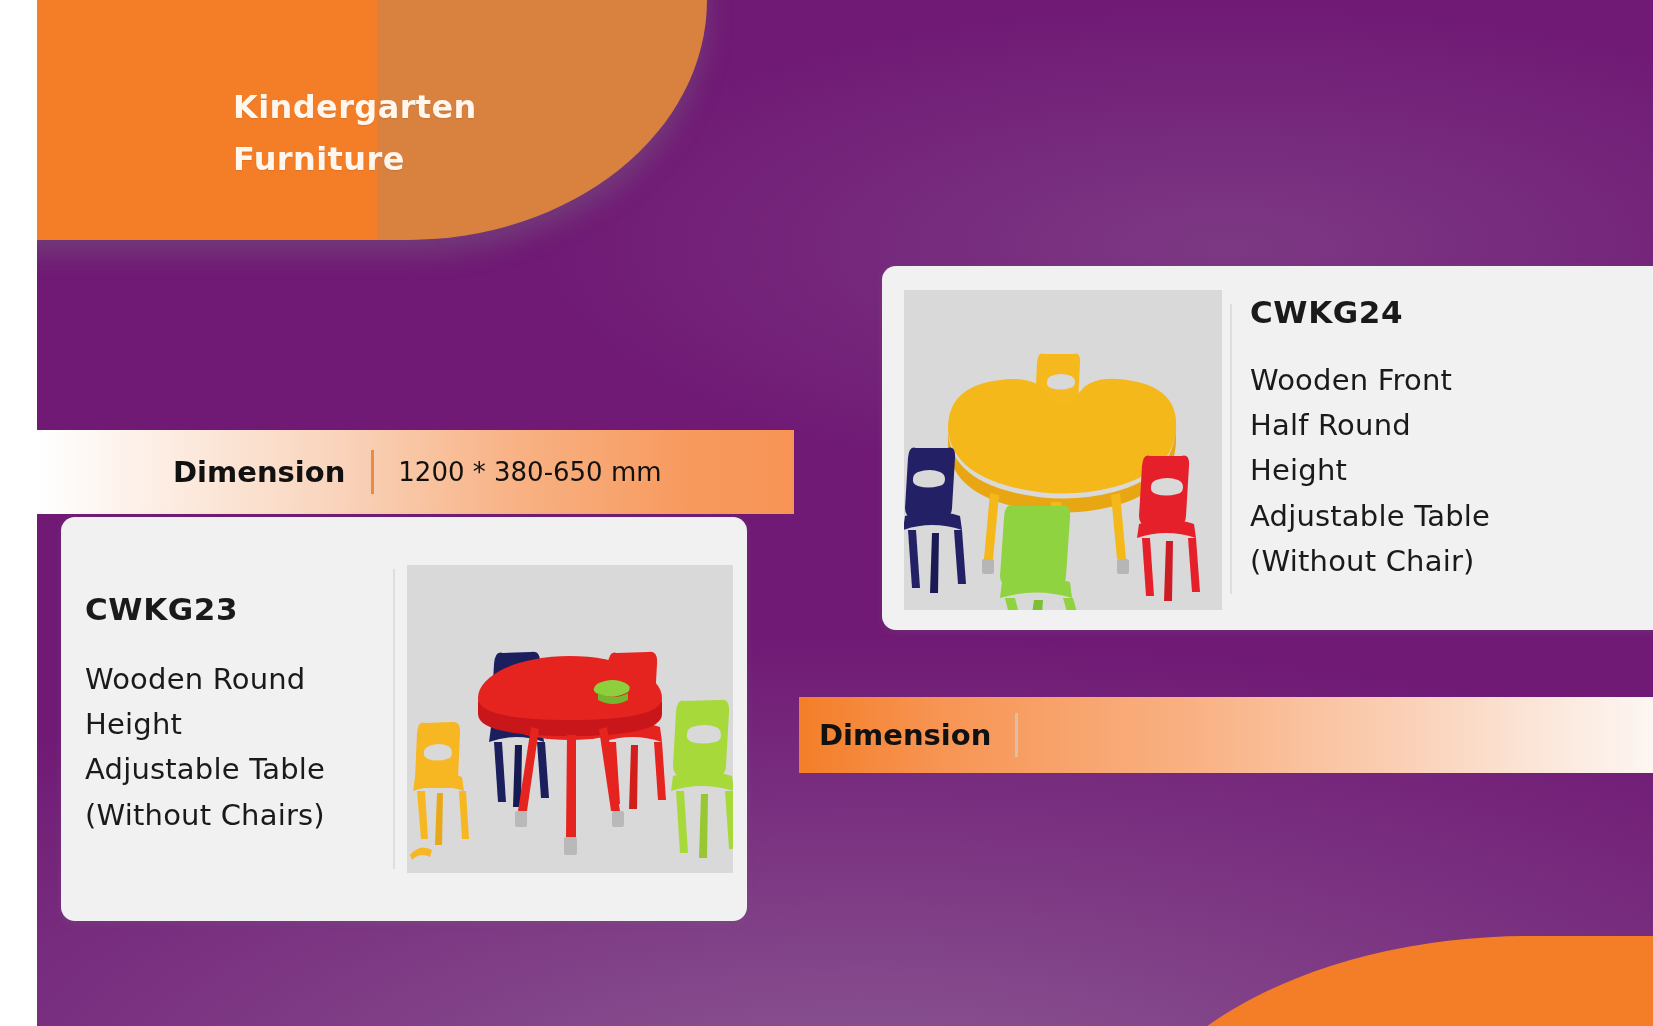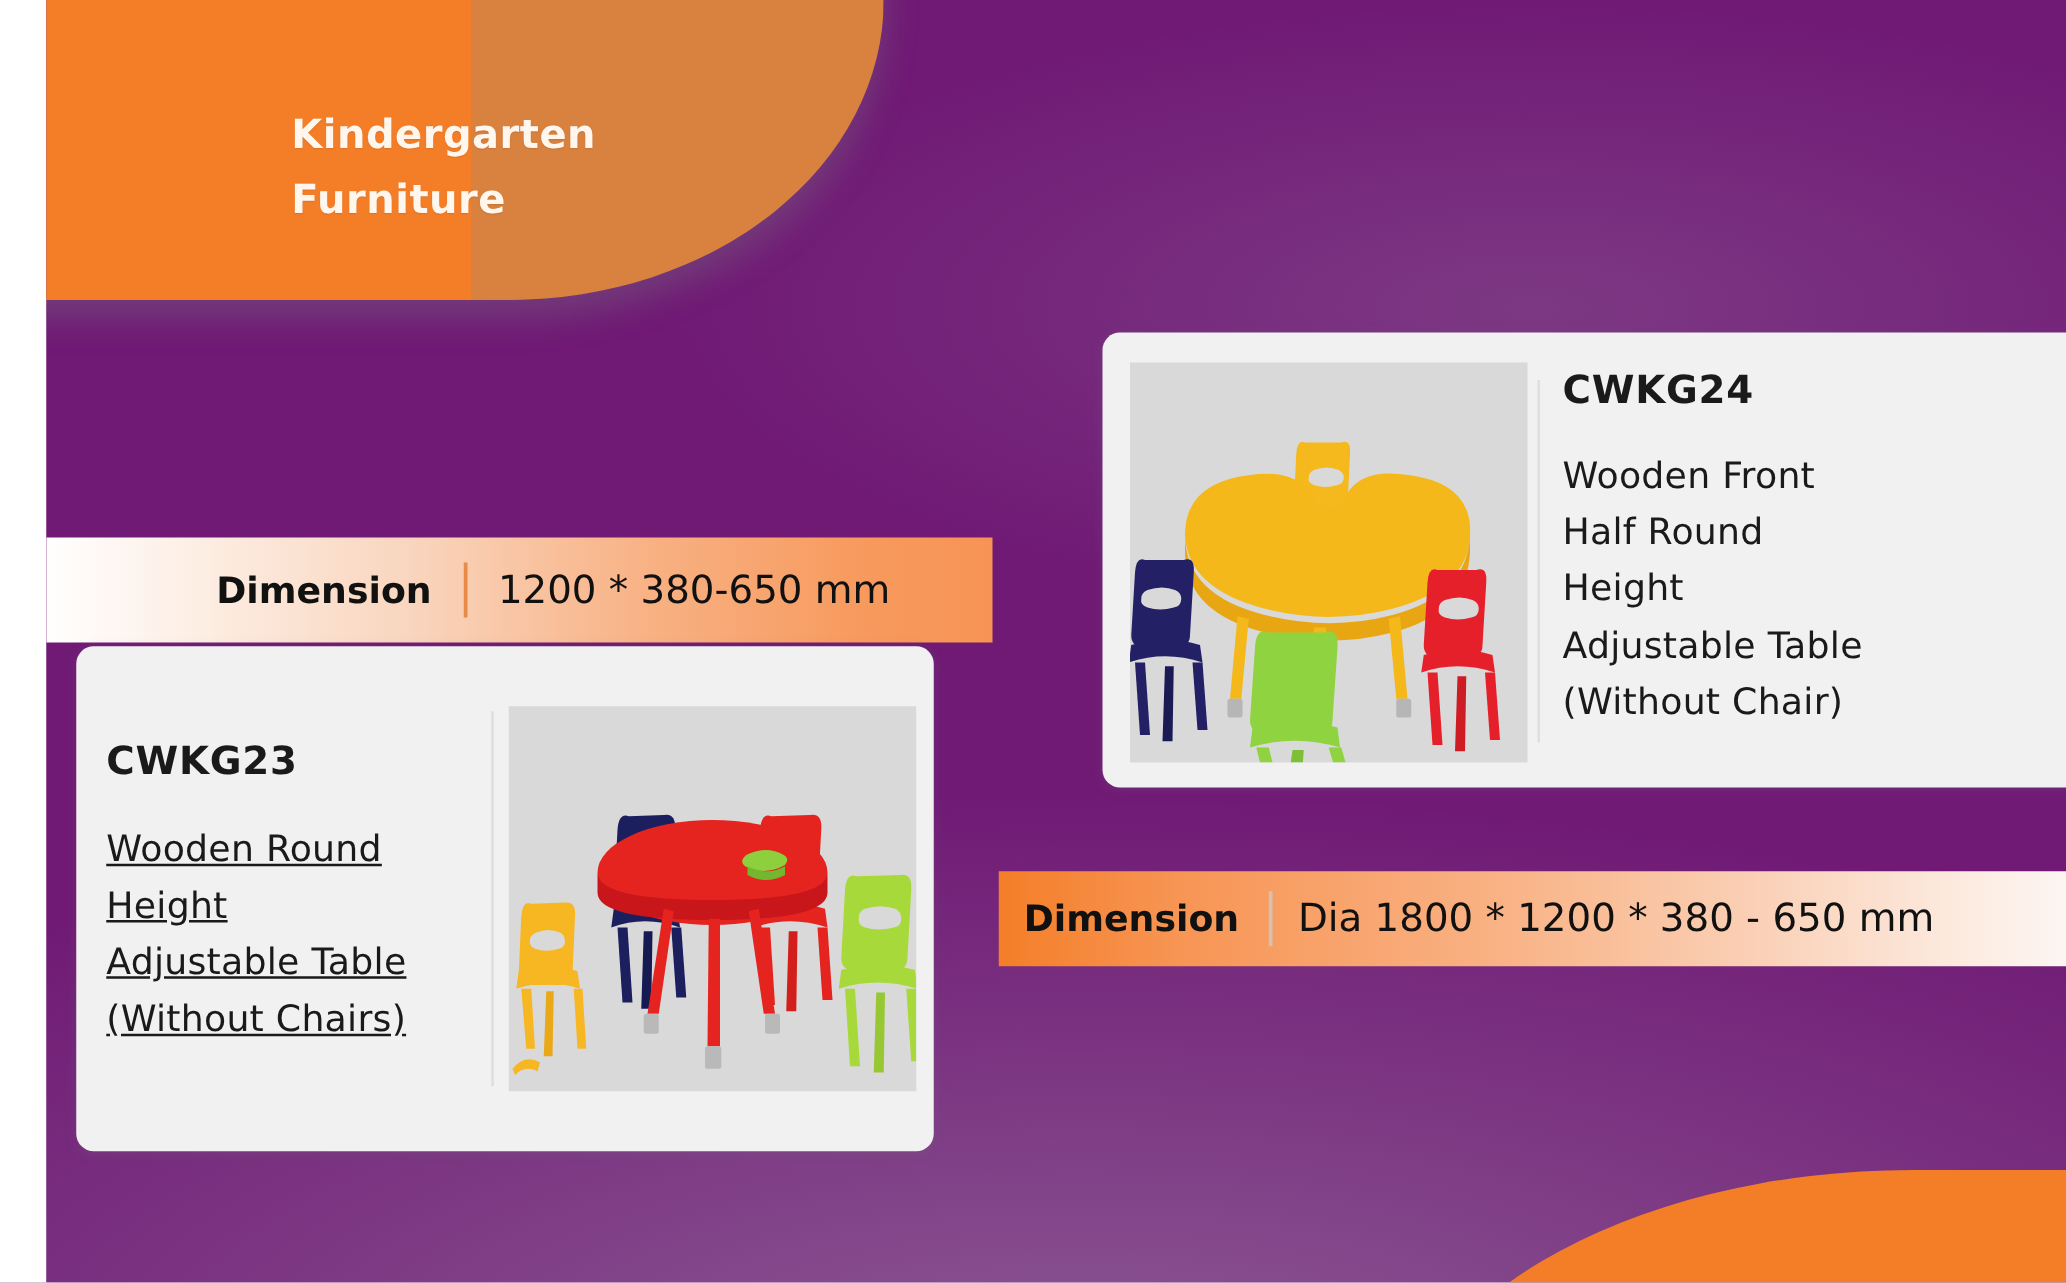--- a/index.html
+++ b/index.html
@@ -141,21 +141,21 @@
     letter-spacing: 0.6px;
     text-align: center;
   }
   .card-desc {
     font-size: 29px;
     line-height: 1.56;
     white-space: pre-line;
     letter-spacing: 0.2px;
   }
   .t23-code { left: 24px; top: 74px; }
-  .t23-desc { left: 24px; top: 140px; width: 312px; text-decoration: underline; }
+  .t23-desc { left: 24px; top: 140px; width: 312px; }
   .t24-code { left: 368px; top: 28px; }
   .t24-desc { left: 368px; top: 92px; width: 450px; }
 
   
   .dim-bar {
     position: absolute;
     display: flex;
     align-items: center;
     color: #111111;
   }
@@ -184,21 +184,21 @@
   }
   .dim-sep {
     width: 3px;
     height: 44px;
     background: #E98B46;
     margin: 0 24px 0 26px;
     flex: 0 0 auto;
   }
   .dim-bar-2 .dim-sep { background: #D8C0AE; margin: 0 20px 0 24px; }
   .dim-value {
-    font-size: 31px;
+    font-size: 26px;
     font-weight: normal;
     white-space: nowrap;
   }
 </style>
 </head>
 <body>
 
 <div id="page" style="--orange: #F47E28;">
 
   <div class="page-wash"></div>
@@ -331,18 +331,17 @@
     <div class="card-text card-desc t24-desc">Wooden Front
 Half Round
 Height
 Adjustable Table
 (Without Chair)</div>
   </div>
 
   <div class="dim-bar dim-bar-2">
     <span class="dim-label">Dimension</span>
     <span class="dim-sep"></span>
-    <span class="dim-value">Dia 1800 * 1200 * 380 - 650 mm</span>
   </div>
 
   <div class="footer-blob"></div>
 
 </div>
 
 </body></html>

